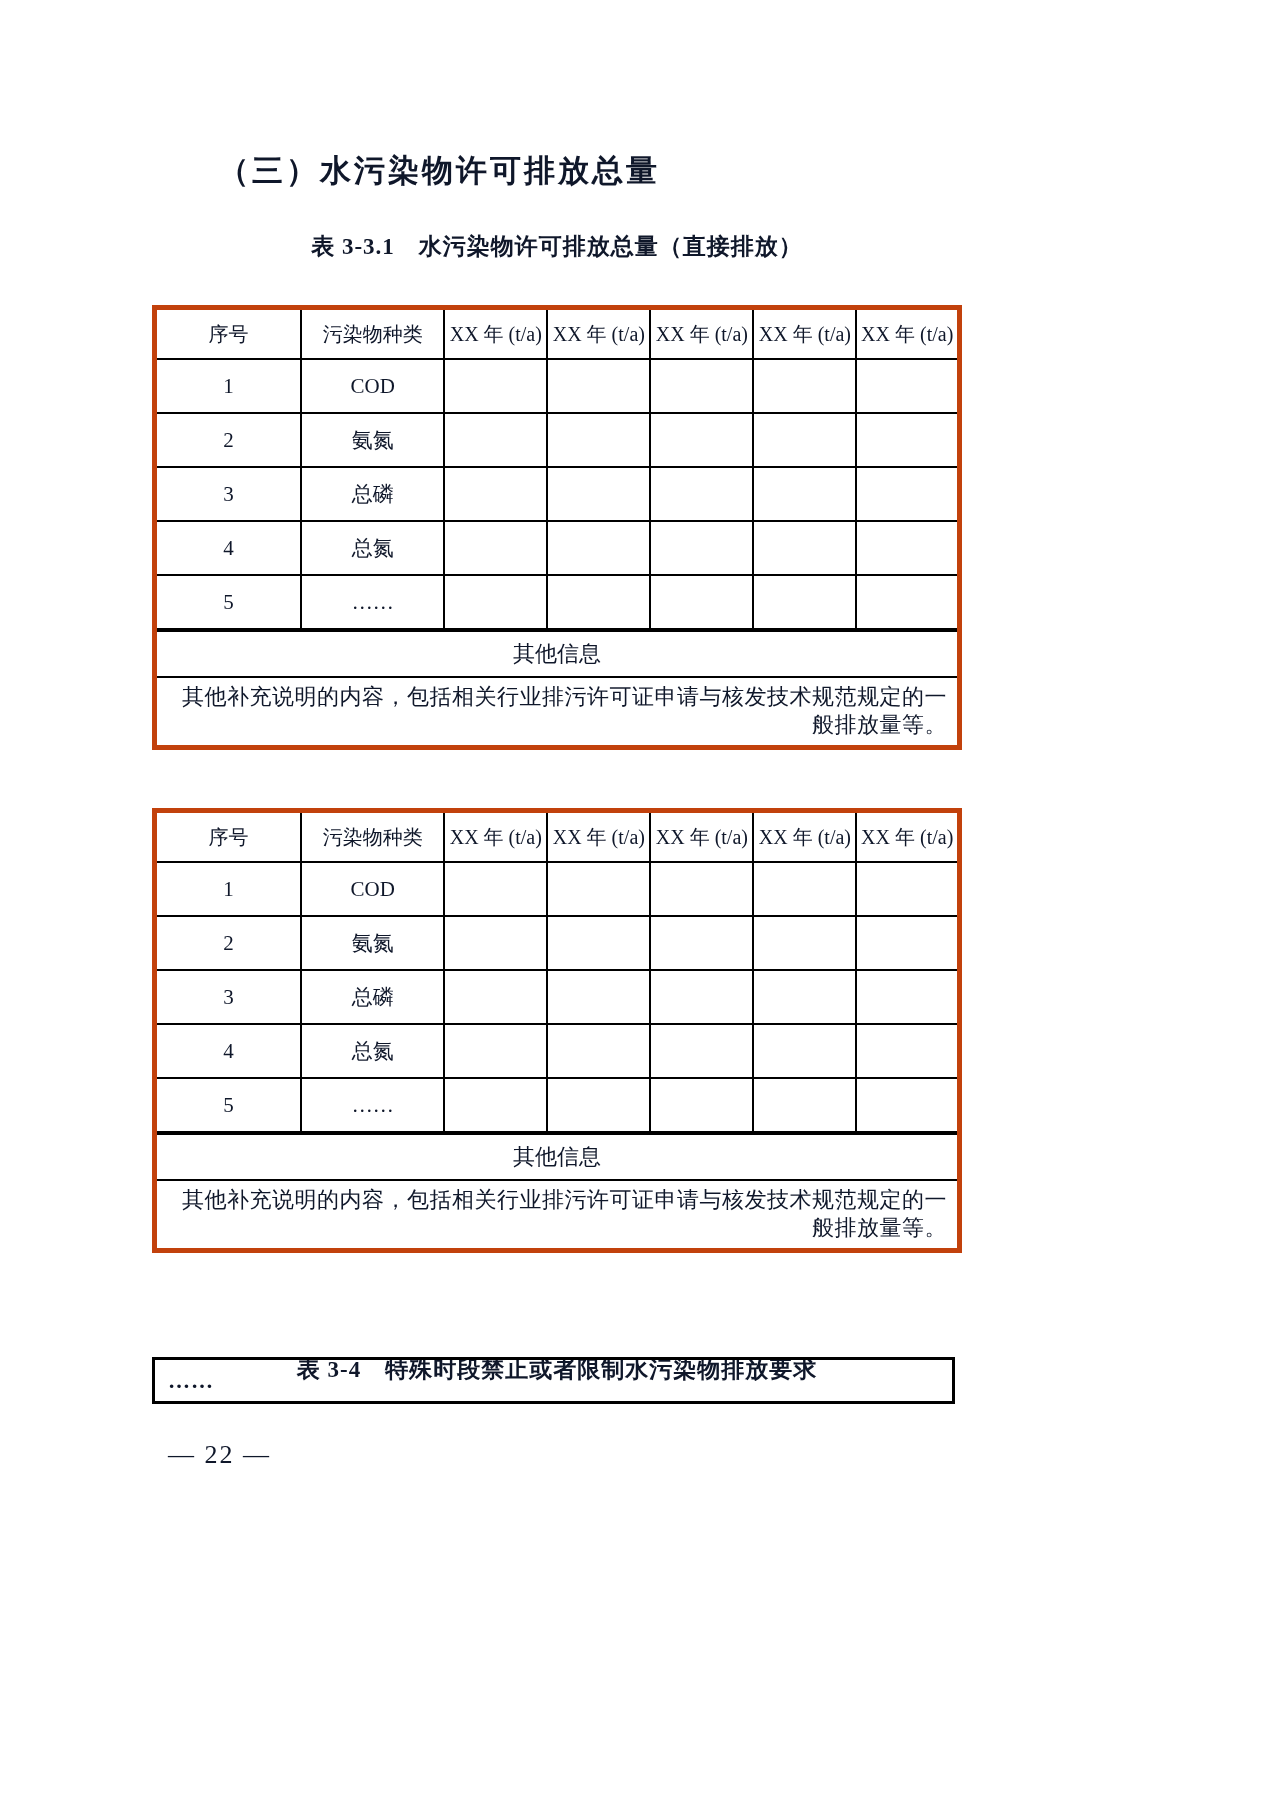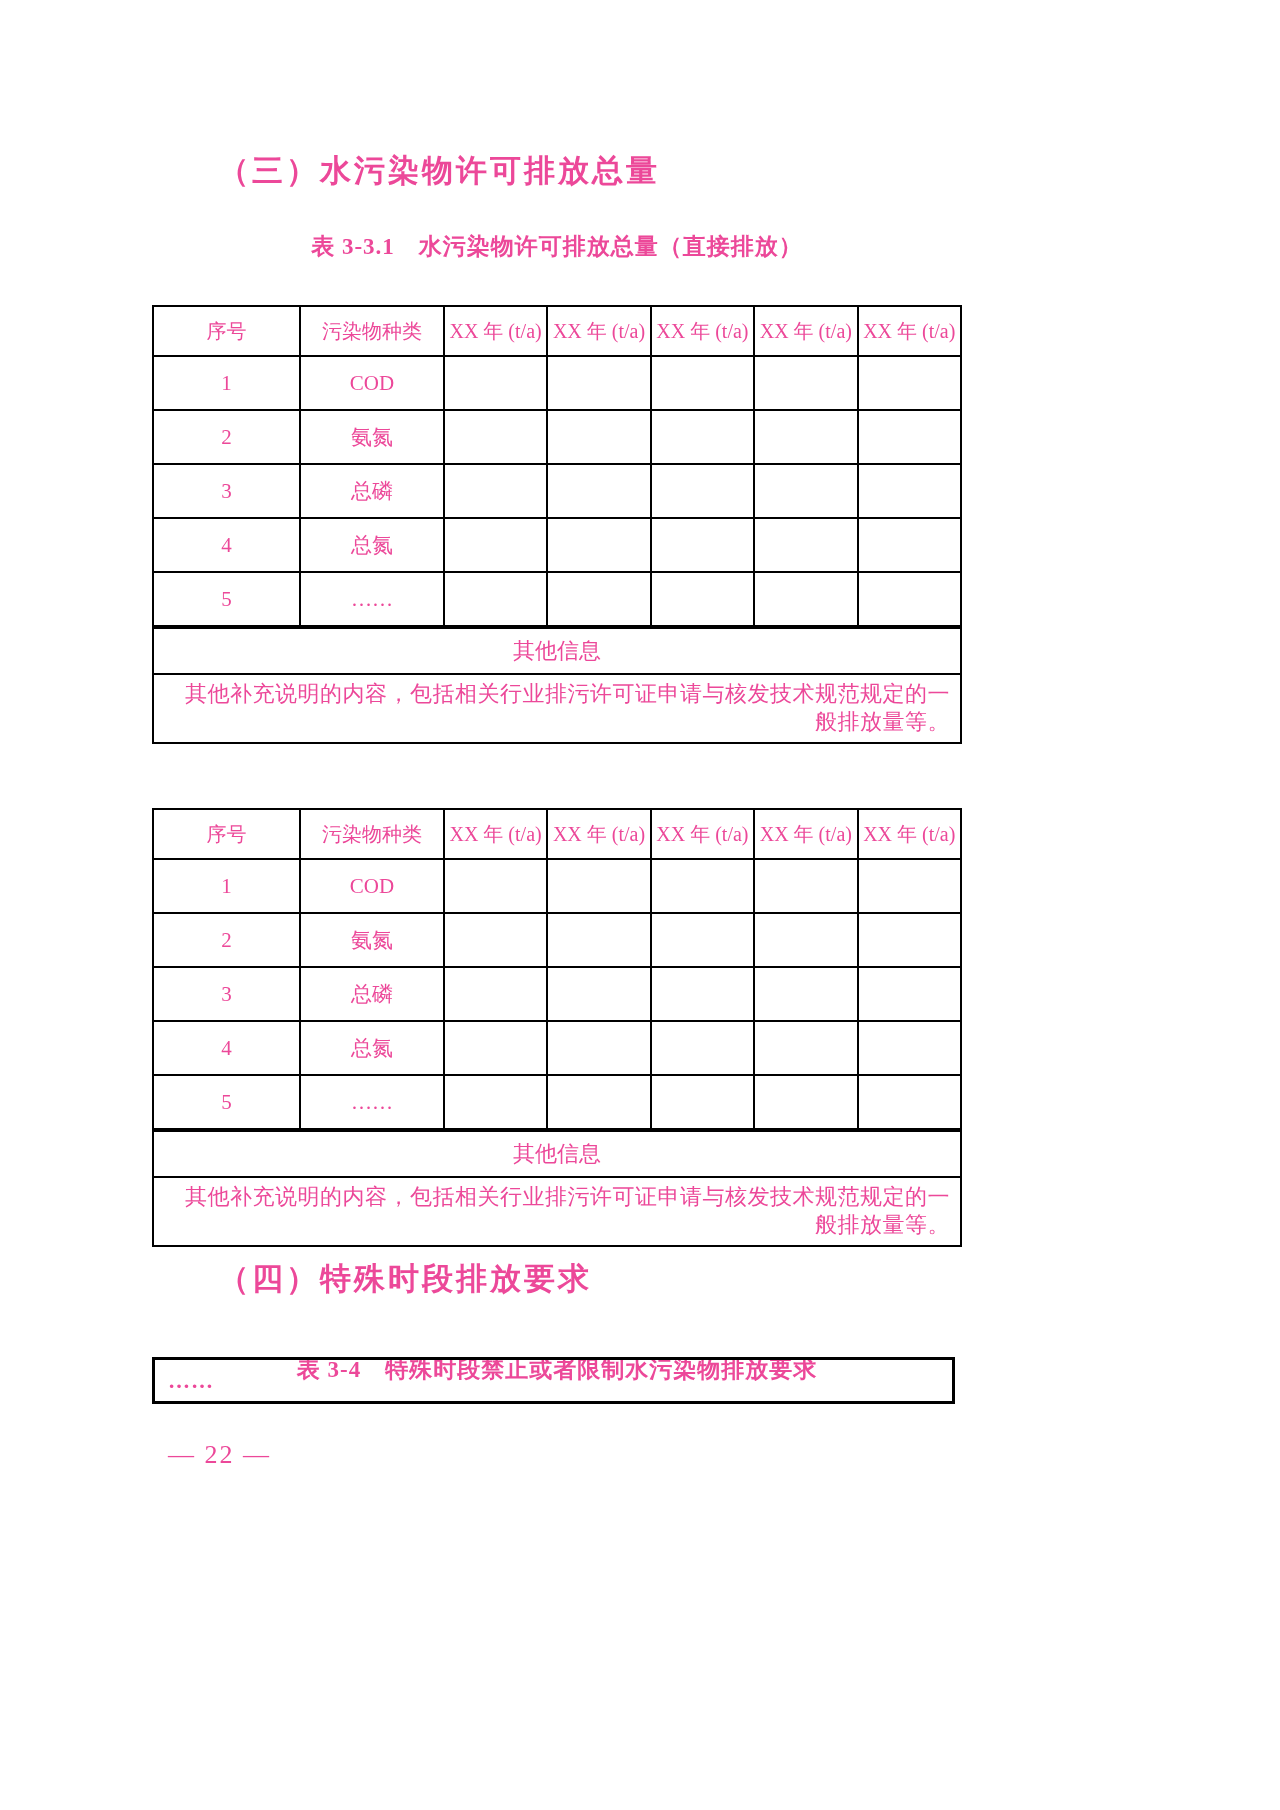--- a/index.html
+++ b/index.html
@@ -1,31 +1,31 @@
 <!DOCTYPE html>
 <html><head>
 <meta charset="utf-8">
 <style>
   html,body{margin:0;padding:0;background:#e8e8e8;}
   #page{
     position:relative;width:1280px;height:1810px;background:#ffffff;
-    font-family:"Liberation Serif","DejaVu Serif",serif;color:#ec4899;
+    font-family:"Liberation Serif","DejaVu Serif",serif;color:#0f172a;
     margin:0 auto;overflow:hidden;
   }
   .sec-heading{
     position:absolute;left:218px;font-size:31px;font-weight:bold;
     letter-spacing:3px;white-space:nowrap;
   }
   .tbl-caption{
     position:absolute;left:152px;width:810px;text-align:center;
     font-size:23px;font-weight:bold;letter-spacing:1px;white-space:nowrap;
   }
   .doc-table{
     position:absolute;left:152px;width:810px;border-collapse:collapse;
-    table-layout:fixed;border:1px solid #c2410c;
+    table-layout:fixed;border:5px solid #c2410c;
   }
   .doc-table td{
     border:2px solid #000;text-align:center;vertical-align:middle;
     font-size:21px;padding:0;overflow:hidden;
   }
   .doc-table tr.hdr td{height:48px;font-size:20px;}
   .doc-table tr.data td{height:52px;}
   .doc-table tr.other td{
     height:44px;font-weight:normal;font-size:22px;border-top:4px solid #000;
   }
@@ -197,21 +197,20 @@
     </tr>
     <tr class="other">
       <td colspan="7">其他信息</td>
     </tr>
     <tr class="note">
       <td colspan="7">其他补充说明的内容，包括相关行业排污许可证申请与核发技术规范规定的一般排放量等。</td>
     </tr>
   </tbody>
     </table>
 
-  <div class="sec-heading" style="top:1258px;">（四）特殊时段排放要求</div>
 
   <div class="tbl-caption" style="top:1320px;margin-top:34px;">表 3-4　特殊时段禁止或者限制水污染物排放要求</div>
 
   <div class="ellipsis-box" style="top:1357px;">
     <span>……</span>
   </div>
 
   <div class="page-number" style="top:1440px;">— 22 —</div>
 
 </div>

